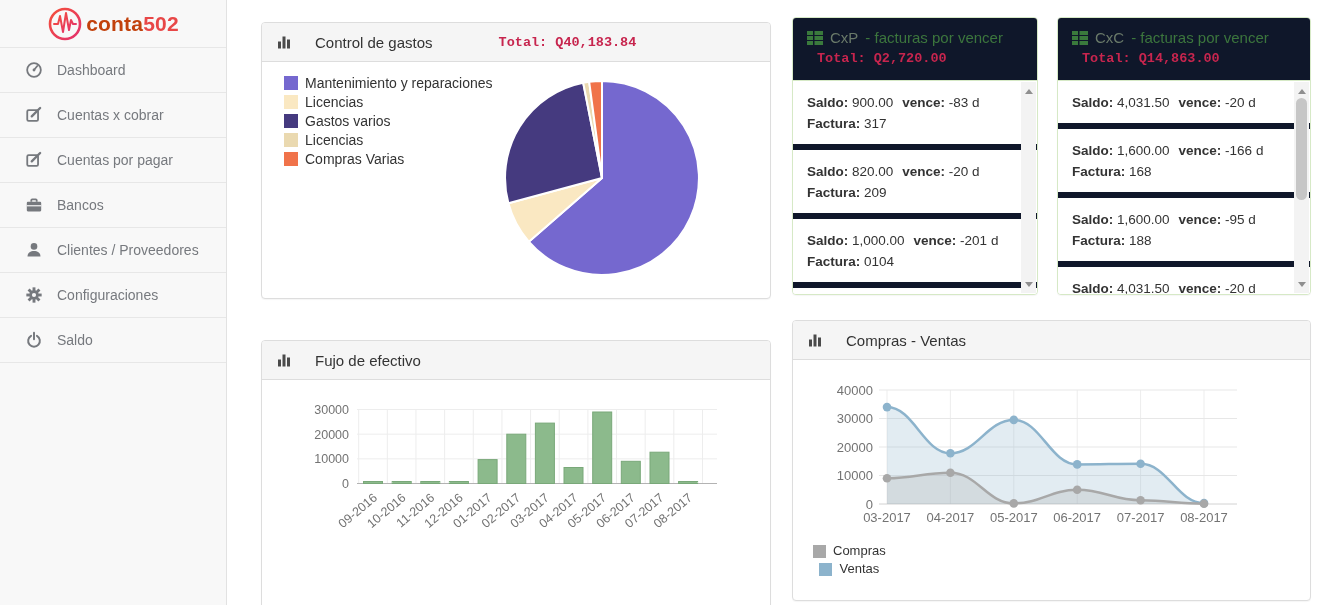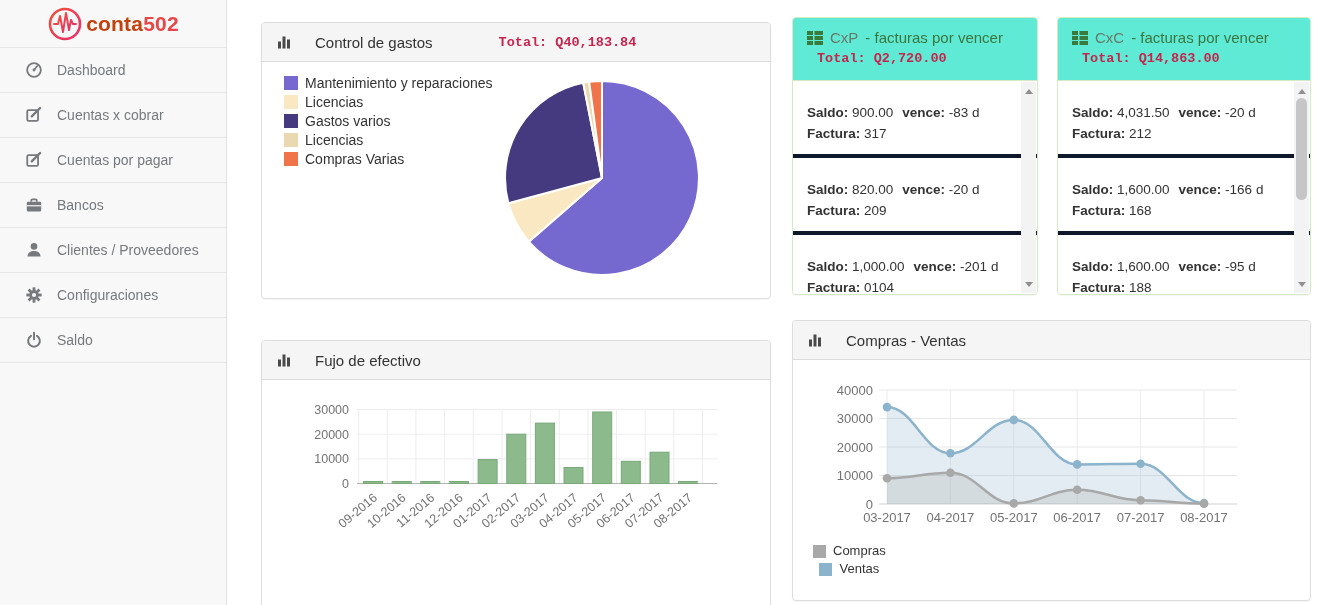--- a/index.html
+++ b/index.html
@@ -15,28 +15,28 @@
   .nav-item svg{flex:0 0 auto;}
 
   
   .panel{position:absolute;background:#fff;border:1px solid #ddd;border-radius:4px;box-shadow:0 1px 1px rgba(0,0,0,.04);box-sizing:border-box;}
   .panel-heading{position:absolute;left:0;right:0;top:0;height:39px;background:#f5f5f5;border-bottom:1px solid #ddd;border-radius:3px 3px 0 0;display:flex;align-items:center;padding:0 15px;gap:24px;color:#333;font-size:15px;box-sizing:border-box;}
   .chart-body{position:absolute;left:0;right:0;top:39px;bottom:0;}
   .panel-total{font-family:"Liberation Mono","DejaVu Sans Mono",monospace;font-weight:bold;color:#c7254e;font-size:13.5px;}
   .heading-total{margin-left:42px;}
 
   .panel-green{border-color:#d6e9c6;}
-  .green-heading{position:absolute;left:0;right:0;top:0;height:63px;background:#5eead4;border-bottom:1px solid #d6e9c6;border-radius:3px 3px 0 0;padding:11px 14px 4px;box-sizing:border-box;}
+  .green-heading{position:absolute;left:0;right:0;top:0;height:63px;background:#0f172a;border-bottom:1px solid #d6e9c6;border-radius:3px 3px 0 0;padding:11px 14px 4px;box-sizing:border-box;}
   .gh-line1{display:flex;align-items:center;gap:7px;font-size:15px;}
   .gh-code{color:#697969;}
   .gh-rest{color:#3c763d;}
   .green-heading .panel-total{display:block;margin:5px 0 0 10px;}
 
   .inv-list{position:absolute;left:0;right:0;top:63px;bottom:0;background:#fff;overflow:hidden;border-radius:0 0 3px 3px;}
-  .inv-row{padding:21px 14px 10px;border-bottom:4px solid #0f172a;font-size:13.5px;color:#333;line-height:21px;}
+  .inv-row{padding:11px 14px 10px;border-bottom:6px solid #0f172a;font-size:13.5px;color:#333;line-height:21px;}
   .inv-row b{font-weight:bold;}
   .sp{display:inline-block;width:9px;}
 
   
   .scrollbar{position:absolute;top:0;right:0;bottom:0;width:15px;background:#f3f3f3;}
   .sb-arrow{position:absolute;left:0;width:15px;height:14px;display:flex;align-items:center;justify-content:center;}
   .sb-up{top:2px;}
   .sb-up::after{content:"";border-left:4px solid transparent;border-right:4px solid transparent;border-bottom:5px solid #8f8f8f;}
   .sb-down{bottom:2px;}
   .sb-down::after{content:"";border-left:4px solid transparent;border-right:4px solid transparent;border-top:5px solid #8f8f8f;}
@@ -252,21 +252,20 @@
           </svg>
         </span>
         <span class="gh-code">CxC</span>
         <span class="gh-rest">- facturas por vencer</span>
       </div>
       <span class="panel-total">Total: Q14,863.00</span>
     </div>
     <div class="inv-list" id="cxc-list">
         <div class="inv-row">
           <div><b>Saldo:</b> 4,031.50<span class="sp"></span><b>vence:</b> -20 d</div>
-          <div><b>Factura:</b> 212</div>
         </div>
         <div class="inv-row">
           <div><b>Saldo:</b> 1,600.00<span class="sp"></span><b>vence:</b> -166 d</div>
           <div><b>Factura:</b> 168</div>
         </div>
         <div class="inv-row">
           <div><b>Saldo:</b> 1,600.00<span class="sp"></span><b>vence:</b> -95 d</div>
           <div><b>Factura:</b> 188</div>
         </div>
         <div class="inv-row">

